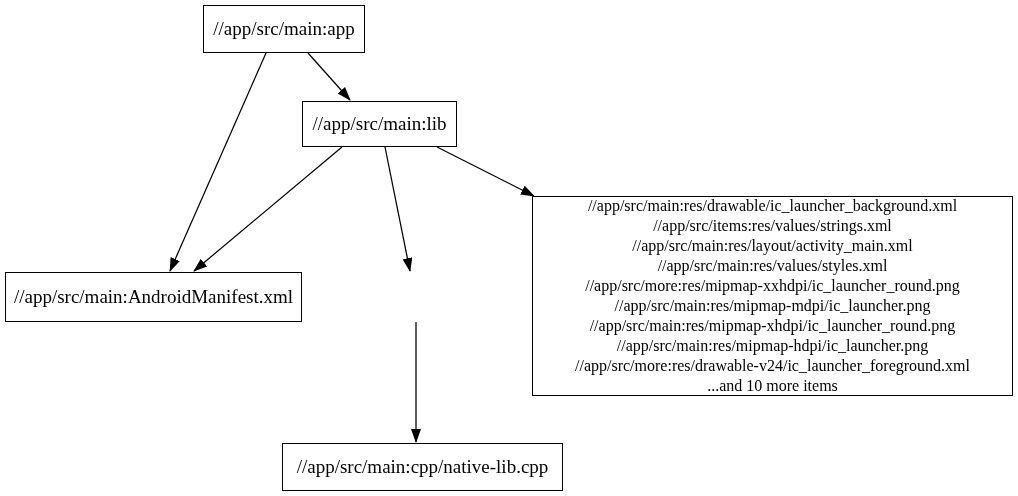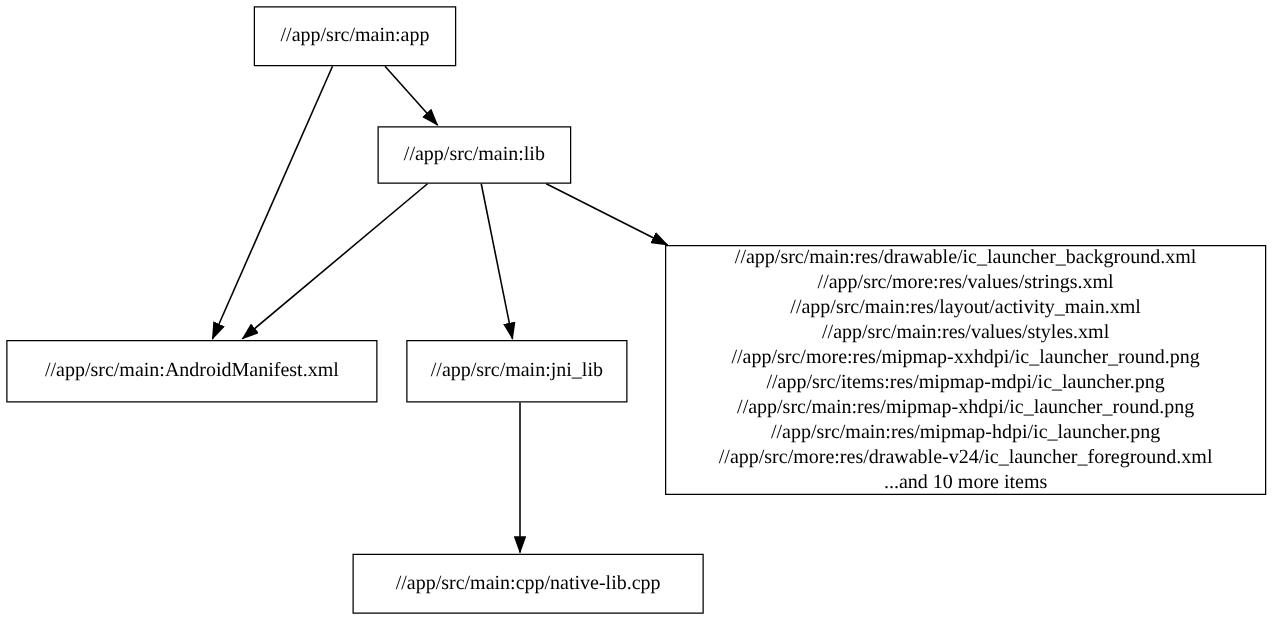--- a/index.html
+++ b/index.html
@@ -14,21 +14,21 @@
   }
   .node {
     position: absolute;
     box-sizing: border-box;
     background: #ffffff;
     border: 1.4px solid #000000;
     display: flex;
     align-items: center;
     justify-content: center;
     text-align: center;
-    font-size: 16px;
+    font-size: 19px;
     white-space: nowrap;
   }
   .node.multiline {
     flex-direction: column;
     font-size: 16px;
     line-height: 19.9px;
   }
   .node.multiline span { display: block; }
   #node-app      { left: 203px; top: 5px;   width: 162px; height: 48px; }
   #node-lib      { left: 302px; top: 101px; width: 155px; height: 46px; }
@@ -55,31 +55,28 @@
   </div>
 
   <div class="node" id="node-lib">
     <span>//app/src/main:lib</span>
   </div>
 
   <div class="node" id="node-manifest">
     <span>//app/src/main:AndroidManifest.xml</span>
   </div>
 
-  <div class="node" id="node-jni">
-    <span>//app/src/main:jni_lib</span>
-  </div>
 
   <div class="node multiline" id="node-res">
       <span>//app/src/main:res/drawable/ic_launcher_background.xml</span>
-      <span>//app/src/more:res/values/strings.xml</span>
+      <span>//app/src/items:res/values/strings.xml</span>
       <span>//app/src/main:res/layout/activity_main.xml</span>
       <span>//app/src/main:res/values/styles.xml</span>
       <span>//app/src/more:res/mipmap-xxhdpi/ic_launcher_round.png</span>
-      <span>//app/src/items:res/mipmap-mdpi/ic_launcher.png</span>
+      <span>//app/src/main:res/mipmap-mdpi/ic_launcher.png</span>
       <span>//app/src/main:res/mipmap-xhdpi/ic_launcher_round.png</span>
       <span>//app/src/main:res/mipmap-hdpi/ic_launcher.png</span>
       <span>//app/src/more:res/drawable-v24/ic_launcher_foreground.xml</span>
       <span>...and 10 more items</span>
     </div>
 
   <div class="node" id="node-cpp">
     <span>//app/src/main:cpp/native-lib.cpp</span>
   </div>
 

